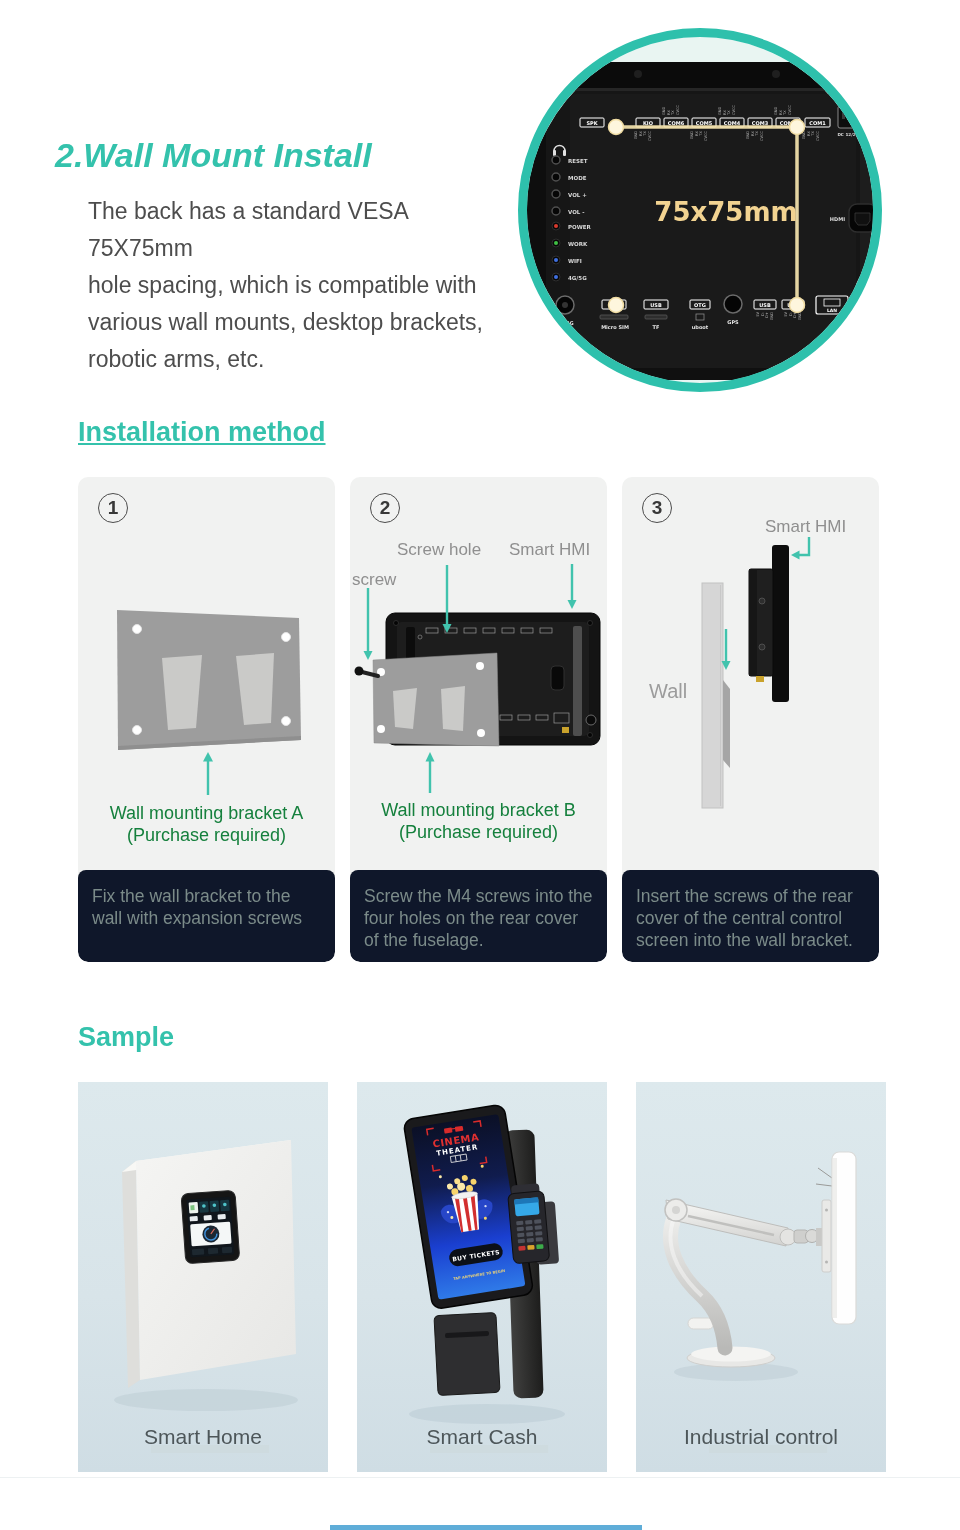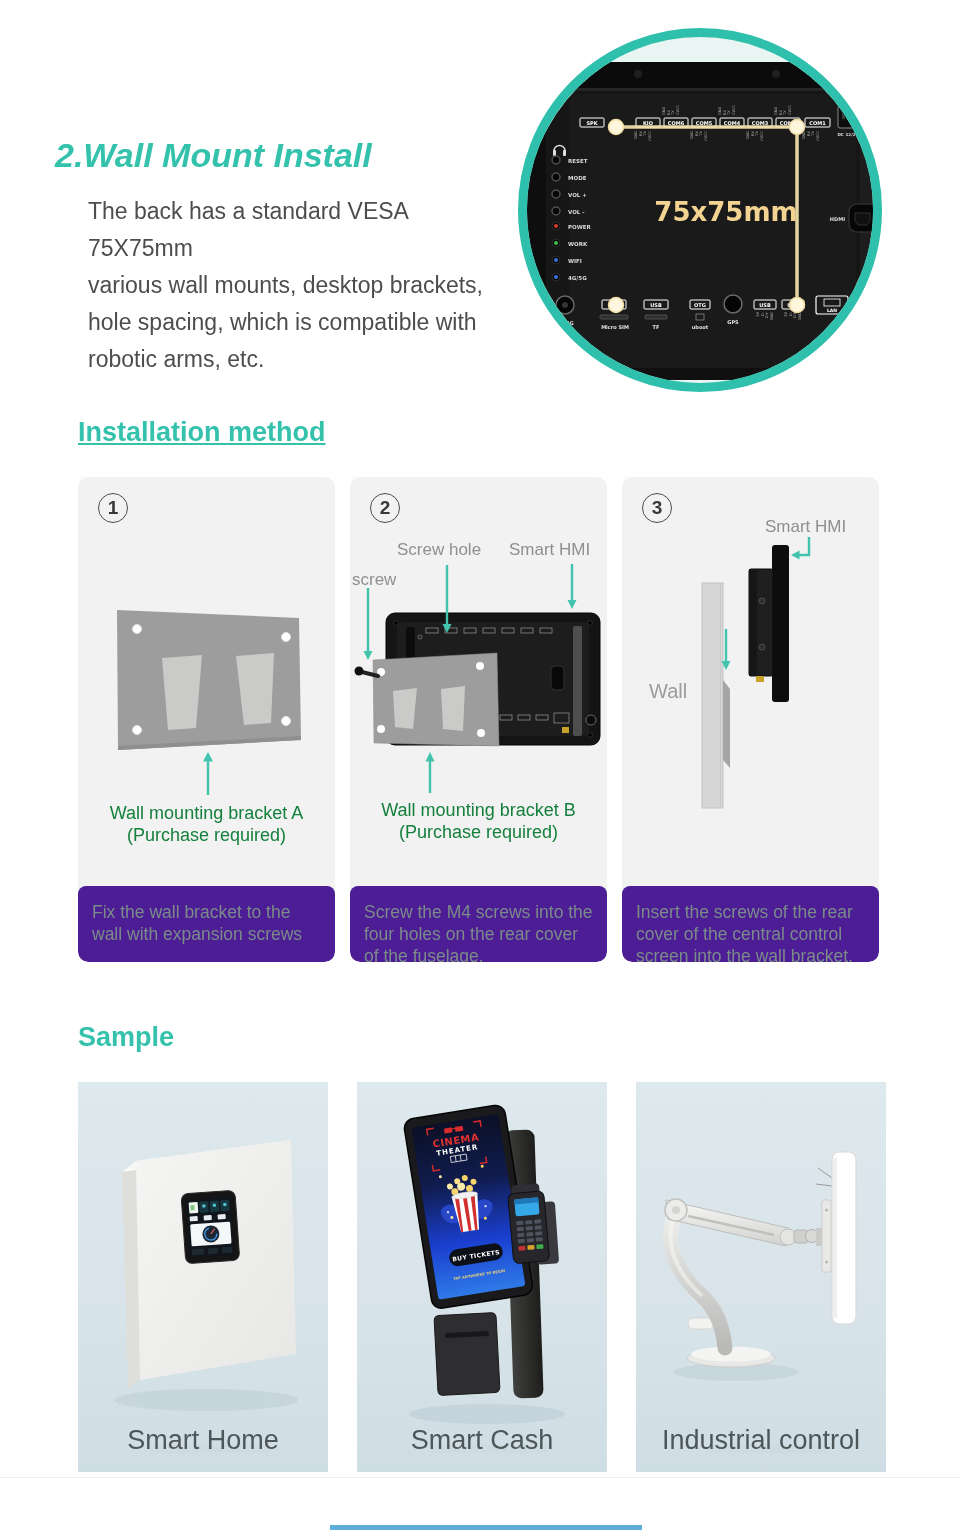--- a/index.html
+++ b/index.html
@@ -9,25 +9,25 @@
   .h-desc{position:absolute;left:88px;top:193px;width:420px;font-size:23px;color:#4d4d4d;line-height:37px;}
   .h-desc span{display:block;}
   .section-head{position:absolute;font-size:27px;font-weight:bold;color:#34c2ac;}
   .photo-wrap{position:absolute;left:518px;top:28px;width:364px;height:364px;}
   .panels{position:absolute;left:78px;top:477px;display:flex;gap:15px;}
   .panel{width:257px;height:485px;background:#f1f2f1;border-radius:10px;position:relative;overflow:hidden;}
   .panel svg.illus{position:absolute;left:0;top:0;}
   .badge{position:absolute;left:20px;top:16px;width:28px;height:28px;border:1.7px solid #4c4c4c;border-radius:50%;display:flex;align-items:center;justify-content:center;font-size:19px;font-weight:bold;color:#383838;z-index:3;}
   .pl{position:absolute;color:#8f8f8f;font-size:17px;white-space:nowrap;z-index:2;}
   .bracket-label{position:absolute;left:0;right:0;text-align:center;font-size:18px;color:#15803d;line-height:22px;z-index:2;}
-  .panel-caption{position:absolute;left:0;right:0;bottom:0;height:76px;background:#4c1d95;border-radius:8px 8px 10px 10px;box-sizing:border-box;padding:15px 14px 3px 14px;font-size:17.5px;color:#7b8b89;line-height:22px;z-index:2;}
+  .panel-caption{position:absolute;left:0;right:0;bottom:0;height:92px;background:#0f172a;border-radius:8px 8px 10px 10px;box-sizing:border-box;padding:15px 14px 3px 14px;font-size:17.5px;color:#7b8b89;line-height:22px;z-index:2;}
   .cards{position:absolute;left:78px;top:1082px;display:flex;gap:29px;}
   .card{width:250px;height:390px;background:linear-gradient(180deg,#dde9ed 0%,#d8e4e9 55%,#cfdde4 100%);position:relative;}
   .card svg{position:absolute;left:0;top:0;}
-  .card-label{position:absolute;left:0;right:0;top:343px;text-align:center;font-size:27px;color:#4d5659;z-index:2;}
+  .card-label{position:absolute;left:0;right:0;top:343px;text-align:center;font-size:21px;color:#4d5659;z-index:2;}
   .card-label-bar{position:absolute;left:50%;transform:translateX(-44%);width:118px;top:363px;height:8px;background:#cdd9dd;opacity:.8;z-index:1;}
   .divider{position:absolute;left:0;top:1477px;width:960px;height:1px;background:#edf1f2;}
   .bottom-strip{position:absolute;left:330px;top:1525px;width:312px;height:5px;background:#5fadd8;}
   svg{font-family:"DejaVu Sans",sans-serif;}
   .port-text{fill:#ffffff;font-size:5px;font-weight:bold;text-anchor:middle;}
   .side-label{fill:#d9d9d9;font-size:5.5px;font-weight:bold;}
   .pin-label{fill:#b0b0b0;font-size:3.6px;}
   .bot-label{fill:#e6e6e6;font-size:5px;font-weight:bold;text-anchor:middle;}
   .vesa-text{fill:#f2d391;font-size:26px;font-weight:bold;text-anchor:middle;}
   .dc-text{fill:#d9d9d9;font-size:4.2px;font-weight:bold;text-anchor:middle;}
@@ -38,22 +38,22 @@
   .khint{fill:#e3cf7e;font-size:3.6px;font-weight:bold;text-anchor:middle;}
 </style>
 </head>
 <body>
 
 <div class="page">
 
   <div class="h-title">2.Wall Mount Install</div>
   <div class="h-desc">
     <span>The back has a standard VESA 75X75mm</span>
+    <span>hole spacing, which is compatible with</span>
     <span>various wall mounts, desktop brackets,</span>
-    <span>hole spacing, which is compatible with</span>
     <span>robotic arms, etc.</span>
   </div>
 
   <div class="photo-wrap">
     <svg width="364" height="364" viewBox="0 0 364 364">
       <defs>
         <clipPath id="photoClip">
             <circle cx="182" cy="182" r="173"></circle>
           </clipPath>
       </defs>

